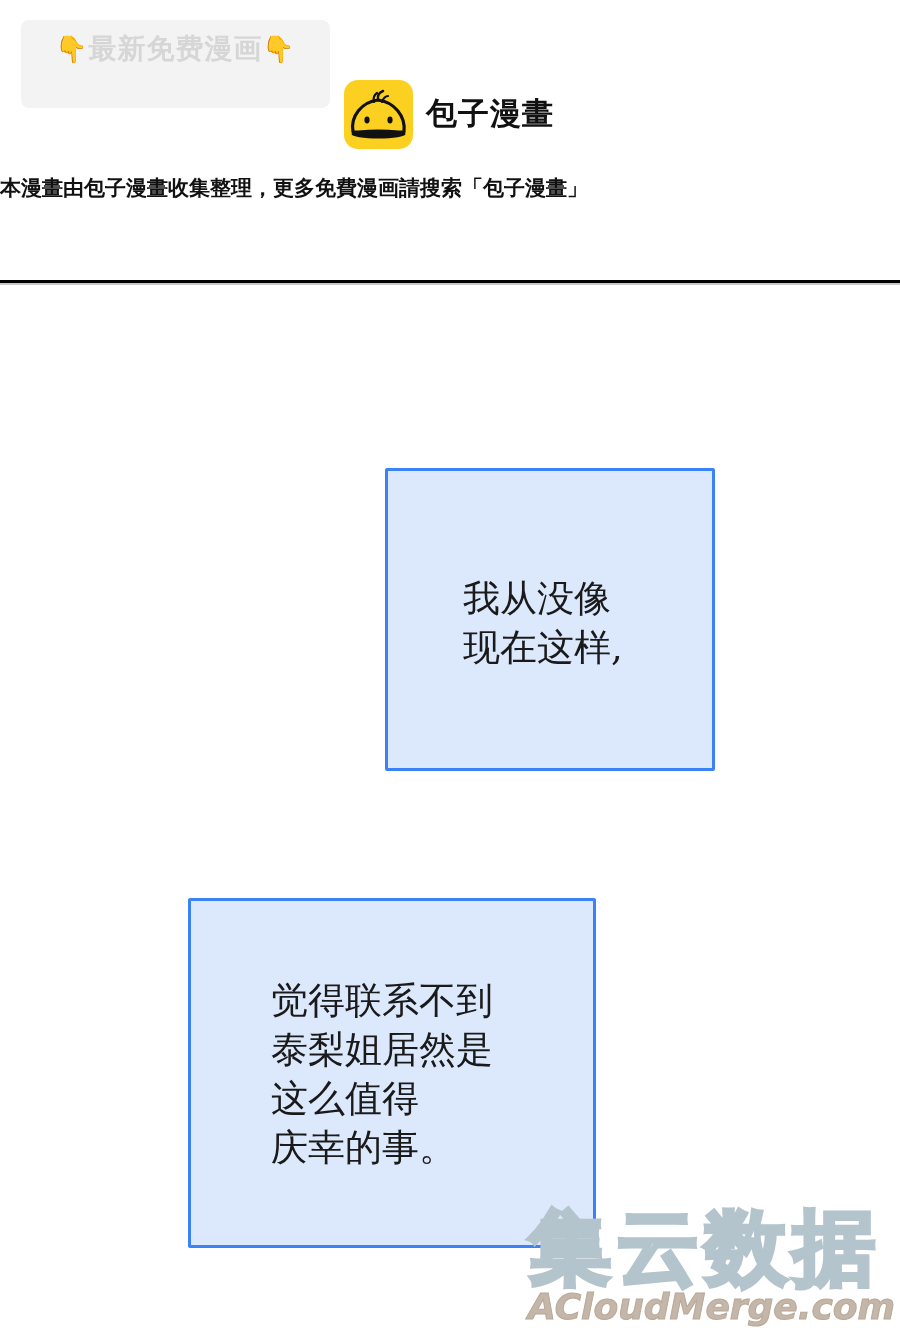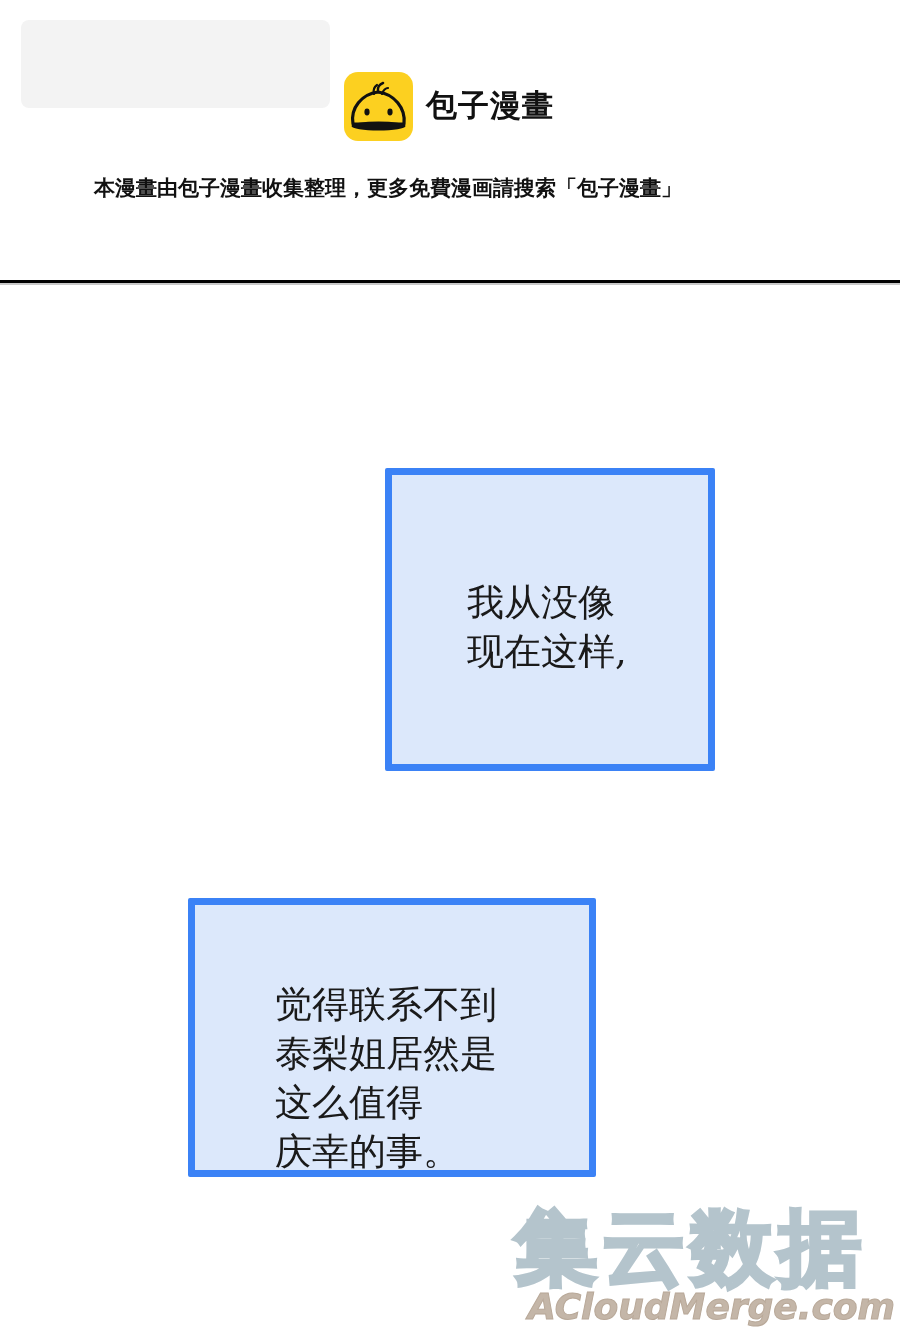--- a/index.html
+++ b/index.html
@@ -47,21 +47,21 @@
       width: 309px;
       text-align: center;
       font-family: "Liberation Sans", sans-serif;
       font-size: 31px;
       color: #d6d6d6;
       white-space: nowrap;
     }
     .brand {
       position: absolute;
       left: 344px;
-      top: 71px;
+      top: 79px;
       height: 70px;
       display: flex;
       align-items: center;
     }
     .brand-logo {
       width: 69px;
       height: 69px;
       border-radius: 14px;
       background: #fcd020;
       position: relative;
@@ -73,53 +73,52 @@
       font-size: 31px;
       font-weight: bold;
       color: #111111;
       letter-spacing: 1px;
     }
     .notice {
       position: absolute;
       left: 0;
       top: 174px;
       width: 776px;
-      text-align: center;
       font-size: 21px;
       font-weight: bold;
       color: #111111;
       white-space: nowrap;
     }
     .divider {
       position: absolute;
       left: 0;
       top: 280px;
       width: 900px;
       height: 3px;
       background: #000000;
       box-shadow: 0 2px 0 #c8c8c8;
     }
     .panel {
       position: absolute;
       background: #dce8fb;
-      border: 7px solid #3b82f6;
+      border: 3px solid #3b82f6;
       box-sizing: border-box;
       border-radius: 2px;
     }
     .panel-1 {
       left: 385px;
       top: 468px;
       width: 330px;
       height: 303px;
     }
     .panel-2 {
       left: 188px;
       top: 898px;
       width: 408px;
-      height: 279px;
+      height: 350px;
     }
     .dialog {
       position: absolute;
       font-family: "DejaVu Serif", serif;
       font-size: 37px;
       line-height: 49px;
       color: #1a1a1a;
       white-space: pre;
     }
     .panel-1 .dialog {
@@ -135,21 +134,21 @@
       left: 515px;
       top: 1200px;
       width: 380px;
       height: 140px;
     }
     .wm-cn {
       position: absolute;
       left: 0;
       top: 0;
       width: 380px;
-      text-align: left;
+      text-align: center;
       font-size: 82px;
       font-weight: bold;
       color: rgba(255,255,255,0.55);
       -webkit-text-stroke: 4px #b4c4cc;
       letter-spacing: 6px;
       white-space: nowrap;
       line-height: 96px;
     }
     .wm-en {
       position: absolute;
@@ -163,20 +162,23 @@
       font-size: 36px;
       color: #c4b6a8;
       -webkit-text-stroke: 1px #b8a898;
       white-space: nowrap;
     }
   </style>
 </head>
 <body>
 
 <div class="promo-box">
+  <div class="promo-line1">
+    <span class="hand">👇</span><span>最新免费漫画</span><span class="hand">👇</span>
+  </div>
 </div>
 
 <div class="brand">
   <div class="brand-logo">
     <svg width="69" height="69" viewBox="0 0 69 69">
       <path d="M9 52 C6 36 18 22 34 20 C50 22 62 36 60 52 Z" fill="#fcd020" stroke="#111" stroke-width="3.2" stroke-linejoin="round"></path>
       <path d="M34 20 C33 15 36 12 39 11" fill="none" stroke="#111" stroke-width="2.6" stroke-linecap="round"></path>
       <path d="M30 22 C29 18 30 15 33 13" fill="none" stroke="#111" stroke-width="2.2" stroke-linecap="round"></path>
       <path d="M38 22 C39 18 42 16 44 16" fill="none" stroke="#111" stroke-width="2.2" stroke-linecap="round"></path>
       <ellipse cx="23" cy="40" rx="2.6" ry="3.4" fill="#111"></ellipse>

